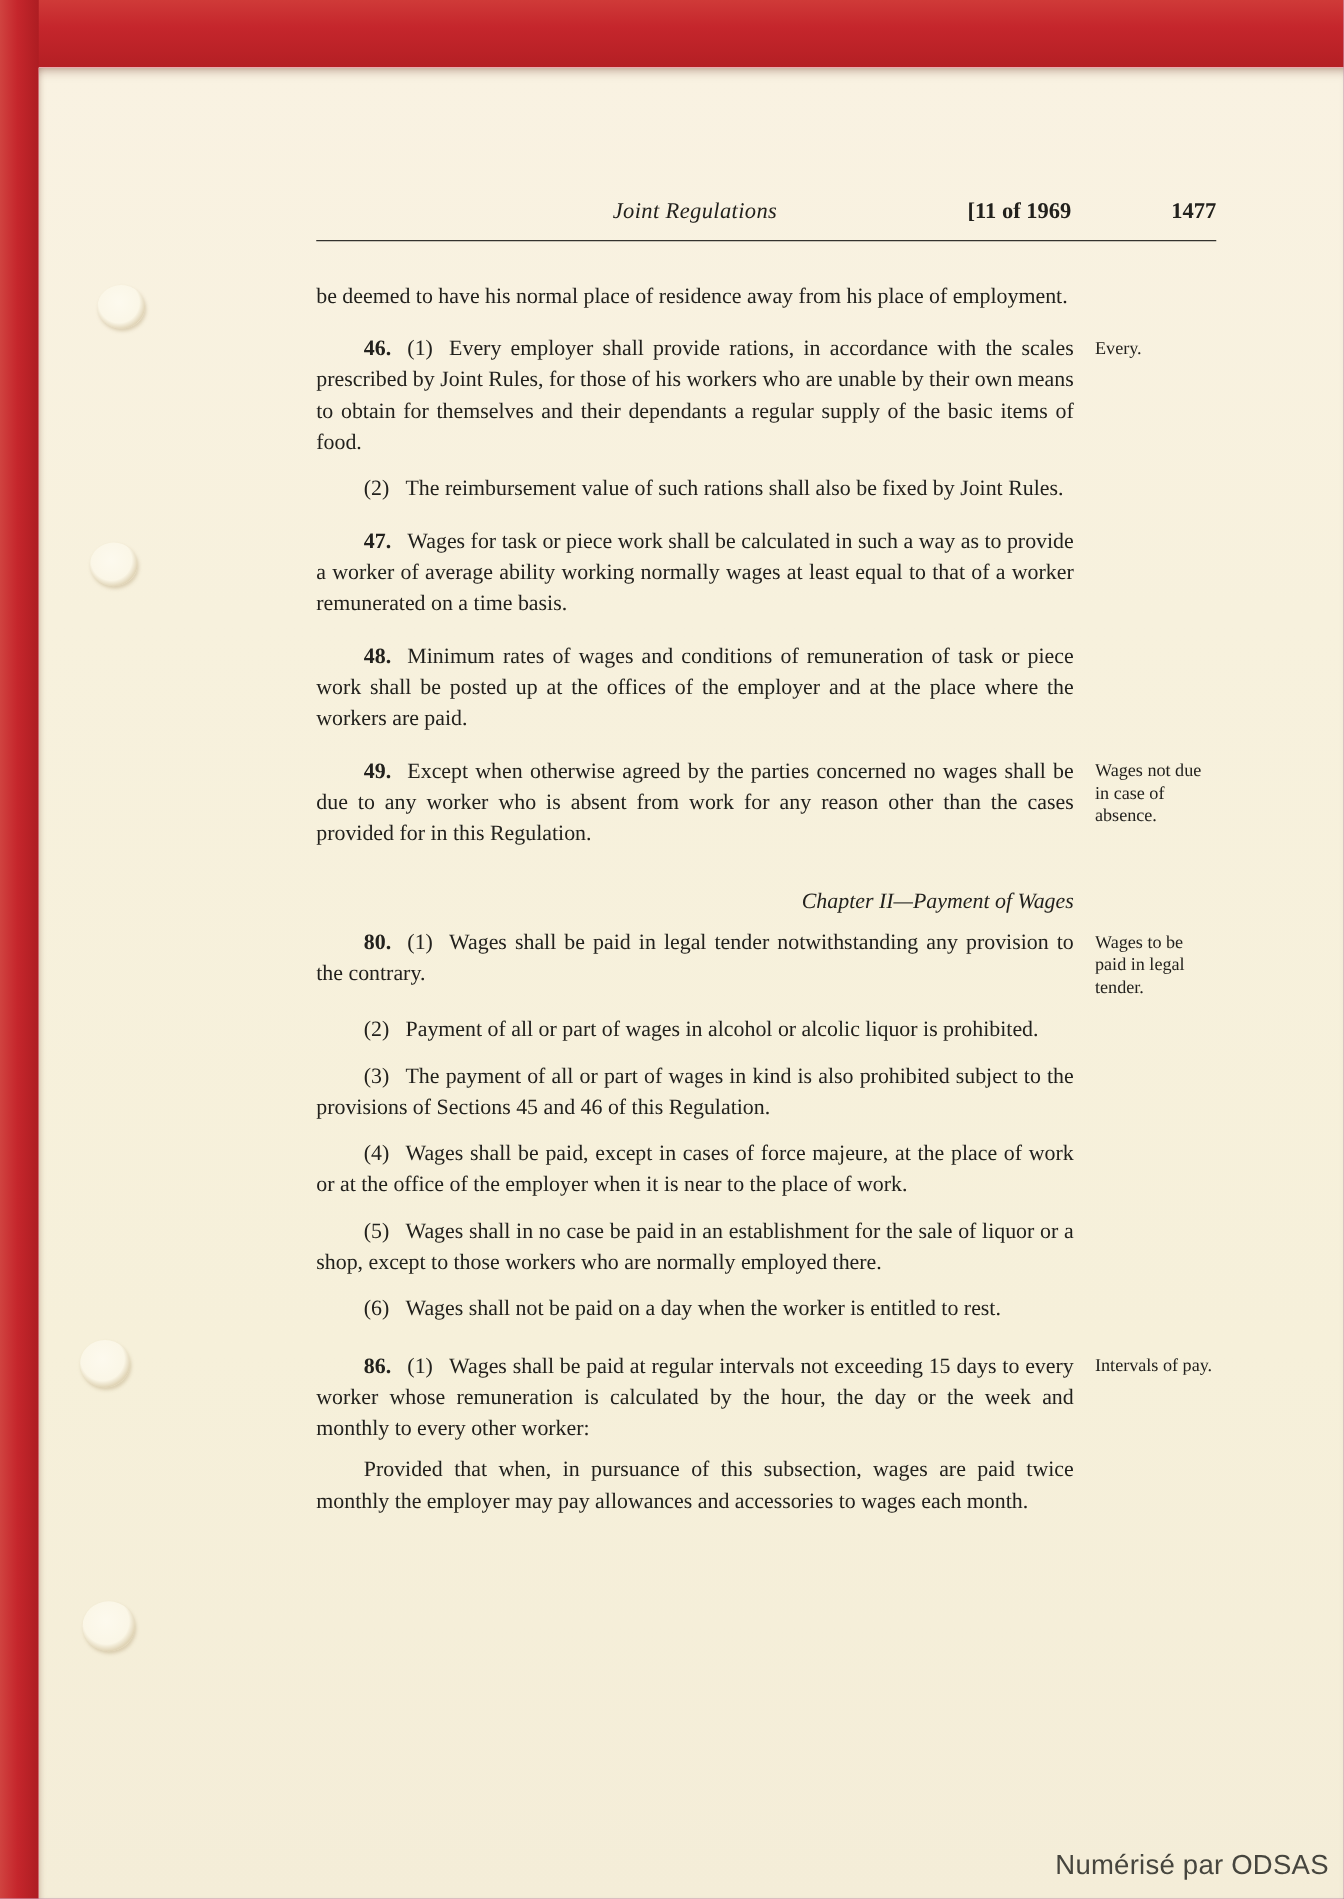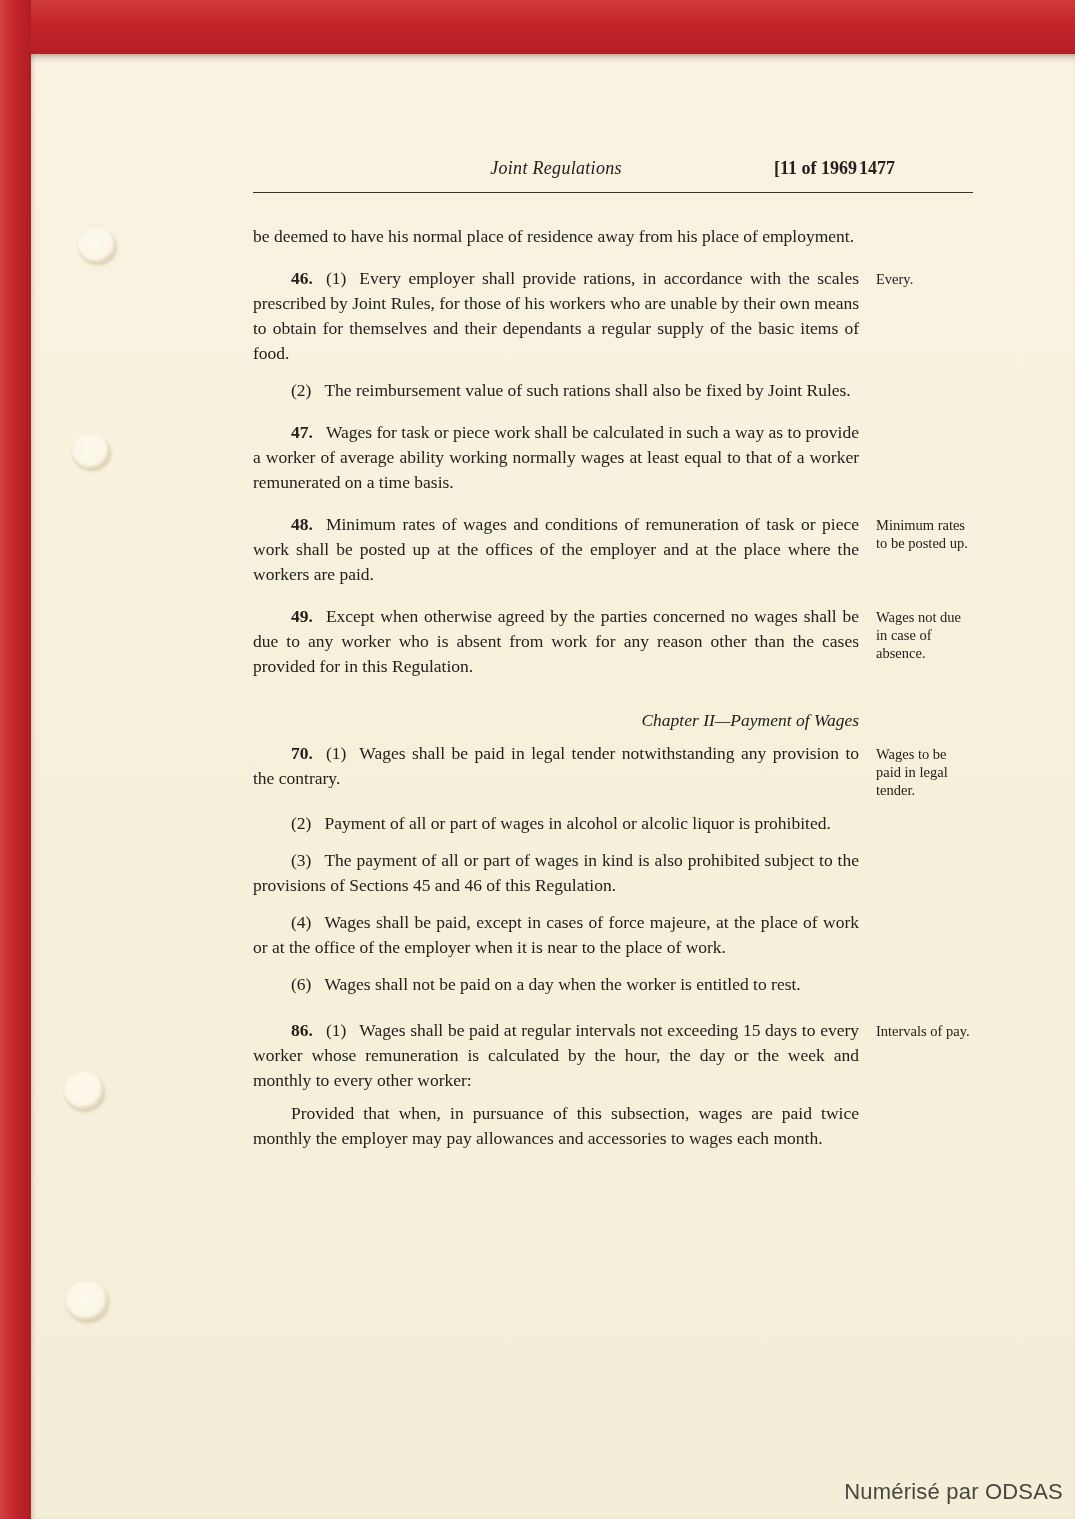--- a/index.html
+++ b/index.html
@@ -51,21 +51,21 @@
   }
   .header-row {
     display: flex;
     margin-top: 102px;
     font-size: 18px;
     line-height: 24px;
   }
   .header-main { position: relative; width: 606px; text-align: center; }
   .header-title { font-style: italic; letter-spacing: 0.3px; }
   .header-ref { position: absolute; right: 2px; top: 0; font-weight: bold; font-style: normal; }
-  .header-page { width: 114px; font-weight: bold; }
+  .header-page { width: 114px; text-align: right; font-weight: bold; }
   .rule {
     border: none;
     border-top: 1.6px solid #33322d;
     margin-top: 12px;
     width: 720px;
   }
   .row { display: flex; }
   .para {
     width: 606px;
     text-align: justify;
@@ -140,53 +140,56 @@
         <div class="note"></div>
       </div>
 
       <div class="row gap-section">
         <p class="para indent"><span class="num">47.</span><span class="txt">Wages for task or piece work shall be calculated in such a way as to provide a worker of average ability working normally wages at least equal to that of a worker remunerated on a time basis.</span></p>
         <div class="note"></div>
       </div>
 
       <div class="row gap-section">
         <p class="para indent"><span class="num">48.</span><span class="txt">Minimum rates of wages and conditions of remuneration of task or piece work shall be posted up at the offices of the employer and at the place where the workers are paid.</span></p>
-        <div class="note">Minimum rates to be posted up.</div>
       </div>
 
       <div class="row gap-section">
         <p class="para indent"><span class="num">49.</span><span class="txt">Except when otherwise agreed by the parties concerned no wages shall be due to any worker who is absent from work for any reason other than the cases provided for in this Regulation.</span></p>
         <div class="note">Wages not due in case of absence.</div>
       </div>
 
       <div class="row gap-chapter">
         <h2 class="chapter" style="font-weight:normal;">Chapter II—Payment of Wages</h2>
         <div class="note"></div>
       </div>
 
       <div class="row gap-after-chapter">
-        <p class="para indent"><span class="num">70.</span><span class="sub">(1)</span><span class="txt">Wages shall be paid in legal tender notwithstanding any provision to the contrary.</span></p>
+        <p class="para indent"><span class="num">80.</span><span class="sub">(1)</span><span class="txt">Wages shall be paid in legal tender notwithstanding any provision to the contrary.</span></p>
         <div class="note">Wages to be paid in legal tender.</div>
       </div>
 
       <div class="row gap-sub">
         <p class="para indent"><span class="sub">(2)</span><span class="txt">Payment of all or part of wages in alcohol or alcolic liquor is prohibited.</span></p>
         <div class="note"></div>
       </div>
 
       <div class="row gap-sub">
         <p class="para indent"><span class="sub">(3)</span><span class="txt">The payment of all or part of wages in kind is also prohibited subject to the provisions of Sections 45 and 46 of this Regulation.</span></p>
         <div class="note"></div>
       </div>
 
       <div class="row gap-sub">
         <p class="para indent"><span class="sub">(4)</span><span class="txt">Wages shall be paid, except in cases of force majeure, at the place of work or at the office of the employer when it is near to the place of work.</span></p>
         <div class="note"></div>
       </div>
 
+      <div class="row gap-sub">
+        <p class="para indent"><span class="sub">(5)</span><span class="txt">Wages shall in no case be paid in an establishment for the sale of liquor or a shop, except to those workers who are normally employed there.</span></p>
+        <div class="note"></div>
+      </div>
 
       <div class="row gap-sub">
         <p class="para indent"><span class="sub">(6)</span><span class="txt">Wages shall not be paid on a day when the worker is entitled to rest.</span></p>
         <div class="note"></div>
       </div>
 
       <div class="row gap-51">
         <p class="para indent"><span class="num">86.</span><span class="sub">(1)</span><span class="txt">Wages shall be paid at regular intervals not exceeding 15 days to every worker whose remuneration is calculated by the hour, the day or the week and monthly to every other worker:</span></p>
         <div class="note">Intervals of pay.</div>
       </div>

